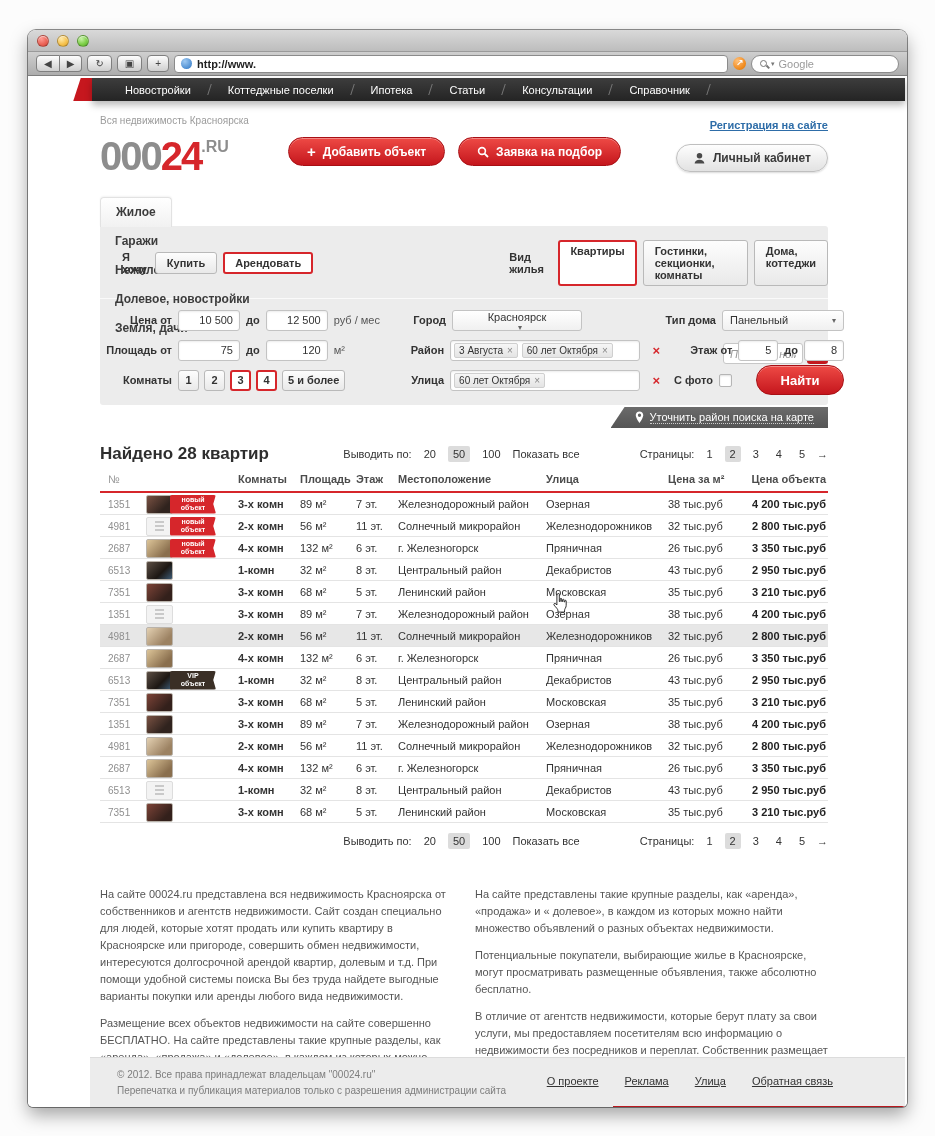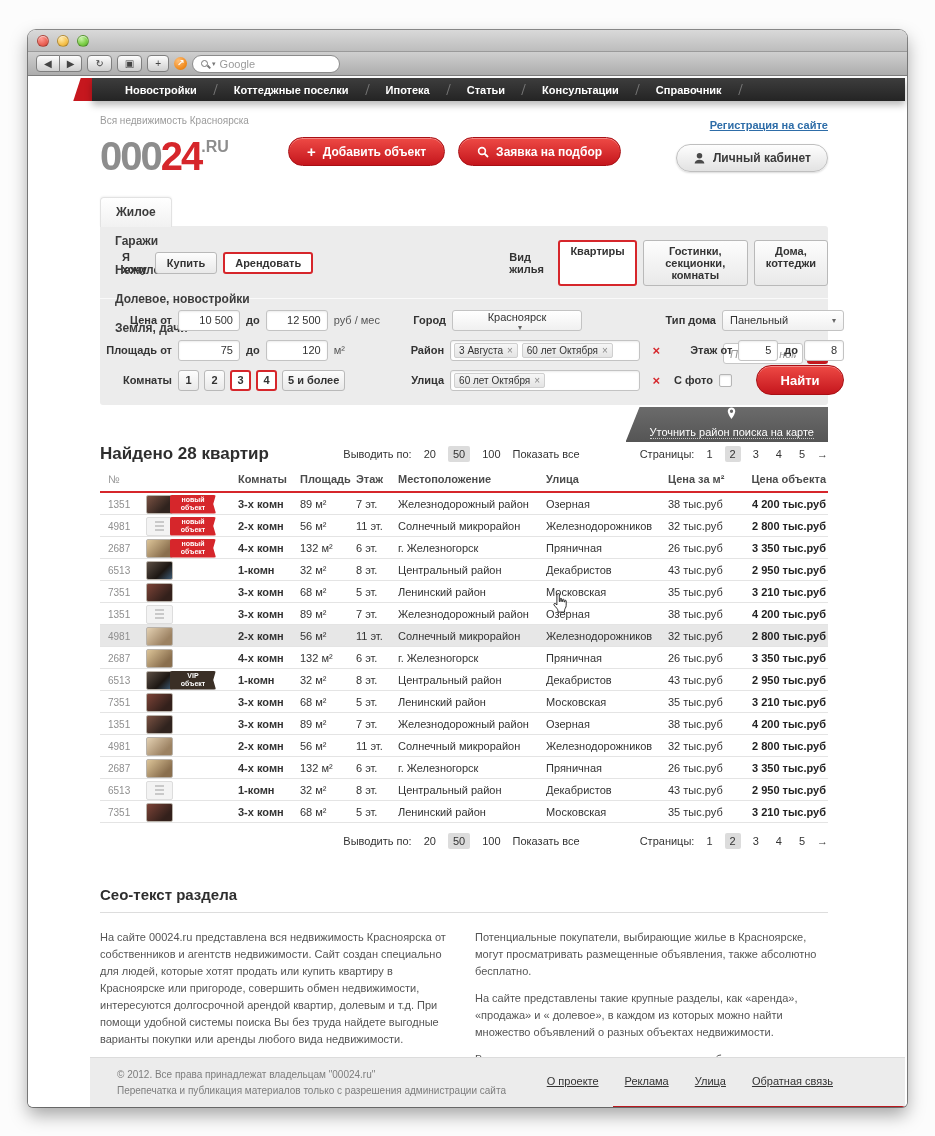--- a/index.html
+++ b/index.html
@@ -40,21 +40,21 @@
   .mcaret { font-size:7px; color:#777; }
 
   
   .site { background:#fff; height:1031px; position:relative; }
   .navwrap { position:relative; margin:2px 2px 0 62px; height:23px; }
   .nav-accent { position:absolute; left:-13px; top:0; width:30px; height:23px;
     background:#c6171e; transform:skewX(-18deg); }
   .navbar { position:absolute; left:2px; right:0; top:0; height:23px;
     background:linear-gradient(#3d3d3d,#242424); box-shadow:0 4px 7px rgba(0,0,0,.28);
     display:flex; align-items:center; gap:0; padding-left:15px; }
-  .nav-item { color:#fff; font-size:11px; font-weight:bold; padding:0 18px; cursor:pointer; }
+  .nav-item { color:#fff; font-size:11px; font-weight:normal; padding:0 18px; cursor:pointer; }
   .nav-sep { width:1px; height:11px; background:#777; transform:skewX(-18deg); }
 
   .content { margin:0 2px 0 62px; padding:0 77px 0 10px; }
 
   
   .header { display:flex; padding-top:14px; height:96px; }
   .logoblock { width:188px; }
   .tagline { font-size:10px; color:#9b9b9b; margin-bottom:1px; }
   .logo { font-size:40px; font-weight:bold; letter-spacing:-2px; color:#8d8d8d; line-height:40px; }
   .logo .accent { color:#d6262b; }
@@ -84,21 +84,21 @@
 
   
   .panel { background:#ececec; border-radius:0 3px 3px 3px; padding:12px 0 14px; }
   .want-row { display:flex; align-items:center; padding:2px 0 12px 0; }
   .flabel { font-size:11px; font-weight:bold; color:#333; }
   .want-row .flabel { margin-right:8px; }
   .lab-want { margin-left:22px; }
   .lab-kind { margin-left:196px; }
   .optset { display:flex; gap:6px; }
   .opt { background:linear-gradient(#fdfdfd,#e9e9e9); border:1px solid #b9b9b9; border-radius:3px;
-    font-size:11px; font-weight:bold; color:#333; padding:4px 11px; cursor:pointer;text-align:center; }
+    font-size:11px; font-weight:bold; color:#333; padding:4px 11px; cursor:pointer; }
   .opt.sel { border:2px solid #d6262b; padding:3px 10px; background:#fff; }
   .pdivider { height:1px; background:#dcdcdc; border-bottom:1px solid #fafafa; margin:0 0 10px; }
   .fgrid { display:grid; grid-template-columns:308px 252px 1fr; }
   .fcol { display:flex; flex-direction:column; gap:8px; }
   .frow { display:flex; align-items:center; gap:6px; height:22px; }
   .frow .flabel { text-align:right; }
   .l1 { width:72px; } .l2 { width:38px; } .l3 { width:56px; }
   .tinput { height:21px; border:1px solid #c3c3c3; border-radius:3px; background:#fff;
     box-shadow:inset 0 1px 2px rgba(0,0,0,.08); font-size:11px; color:#333; text-align:right;
     padding:0 6px; font-family:inherit; }
@@ -121,22 +121,22 @@
   .chip .x { color:#888; font-size:10px; cursor:pointer; }
   .clear { color:#d6262b; font-size:13px; font-weight:bold; margin-left:6px; cursor:pointer; }
   .checkbox { width:13px; height:13px; background:#fff; border:1px solid #b5b5b5; border-radius:2px;
     box-shadow:inset 0 1px 2px rgba(0,0,0,.12); }
   .findbtn { margin-left:18px; width:88px; height:30px; border-radius:15px;
     background:linear-gradient(#ee4a45,#c5161d); border:1px solid #a80f14; color:#fff; font-size:13px;
     font-weight:bold; box-shadow:inset 0 1px 0 rgba(255,255,255,.35); }
   .fcol3 .frow { justify-content:flex-end; padding-right:2px; }
 
   .maprow { display:flex; justify-content:flex-end; height:21px; margin-top:2px; }
-  .mapbar { background:linear-gradient(#6b6b6b,#555); height:35px; display:flex; align-items:center; gap:6px;
-    padding:0 14px 0 24px; clip-path:polygon(14px 0,100% 0,100% 100%,0 100%);flex-direction:column; }
+  .mapbar { background:linear-gradient(#6b6b6b,#555); height:21px; display:flex; align-items:center; gap:6px;
+    padding:0 14px 0 24px; clip-path:polygon(14px 0,100% 0,100% 100%,0 100%); }
   .mapbar span { color:#fff; font-size:11px; border-bottom:1px dotted #ccc; cursor:pointer; }
 
   
   .resbar { display:flex; align-items:center; margin-top:13px; height:26px; }
   .restitle { font-size:17px; font-weight:bold; color:#2e2e2e; }
   .pgroup { display:flex; align-items:center; gap:7px; font-size:11px; color:#333; }
   .pp { margin-left:auto; margin-right:60px; }
   .chipn { padding:2px 5px; border-radius:2px; cursor:pointer; }
   .chipn.on { background:#dcdcdc; }
   .showall { cursor:pointer; }
@@ -203,20 +203,24 @@
   </div>
 
   <div class="toolbar">
     <div class="tbtn-group">
       <span class="tbtn">◀</span>
       <span class="tbtn">▶</span>
     </div>
     <span class="tbtn">↻</span>
     <span class="tbtn">▣</span>
     <span class="tbtn">+</span>
+    <div class="urlfield">
+      <span class="globe"></span>
+      <span>http://www.</span>
+    </div>
     <span class="rss">↗</span>
     <div class="gsearch">
       <span class="mag"></span>
       <span class="mcaret">▾</span>
       <span>Google</span>
     </div>
   </div>
 
   <div class="site">
 
@@ -679,29 +683,28 @@
           <span class="chipn">1</span>
             <span class="chipn on">2</span>
             <span class="chipn">3</span>
             <span class="chipn">4</span>
             <span class="chipn">5</span>
           <span class="pgarrow">→</span>
         </div>
       </div>
 
       <div class="seo">
-        <div class="seotitle">Сео-текст раздела</div>
         <div class="seocols">
           <div>
             <p>На сайте 00024.ru представлена вся недвижимость Красноярска от собственников и агентств недвижимости. Сайт создан специально для людей, которые хотят продать или купить квартиру в Красноярске или пригороде, совершить обмен недвижимости, интересуются  долгосрочной арендой квартир, долевым и т.д. При помощи удобной системы поиска Вы без труда найдете выгодные варианты покупки или аренды любого вида недвижимости.</p>
               <p>Размещение всех объектов недвижимости на сайте совершенно БЕСПЛАТНО. На сайте представлены такие крупные разделы, как «аренда», «продажа» и «долевое», в каждом из которых можно найти множество объявлений о разных объектах недвижимости. Потенциальные покупатели, выбирающие жилье в Красноярске, могут просматривать размещенные объявления, также абсолютно бесплатно.</p>
           </div>
           <div>
-            <p>Потенциальные покупатели, выбирающие жилье в Красноярске, могут просматривать размещенные объявления, также абсолютно бесплатно.</p>
-              <p>На сайте представлены такие крупные разделы, как «аренда», «продажа» и « долевое», в каждом из которых можно найти множество объявлений о разных объектах недвижимости.</p>
+            <p>На сайте представлены такие крупные разделы, как «аренда», «продажа» и « долевое», в каждом из которых можно найти множество объявлений о разных объектах недвижимости.</p>
+              <p>Потенциальные покупатели, выбирающие жилье в Красноярске, могут просматривать размещенные объявления, также абсолютно бесплатно.</p>
               <p>В отличие от агентств недвижимости, которые берут плату за свои услуги, мы предоставляем посетителям всю информацию о недвижимости без посредников и переплат. Собственник размещает объявление «продам квартиру»  или «сдам Красноярск»  в одном из разделов, а посетители просматривают объекты и самостоятельно выбирают наиболее подходящий вариант без посредников.</p>
           </div>
         </div>
       </div>
 
     </div>
 
     <div class="footer">
       <div class="copy">
         <div>© 2012. Все права принадлежат владельцам "00024.ru"</div>

